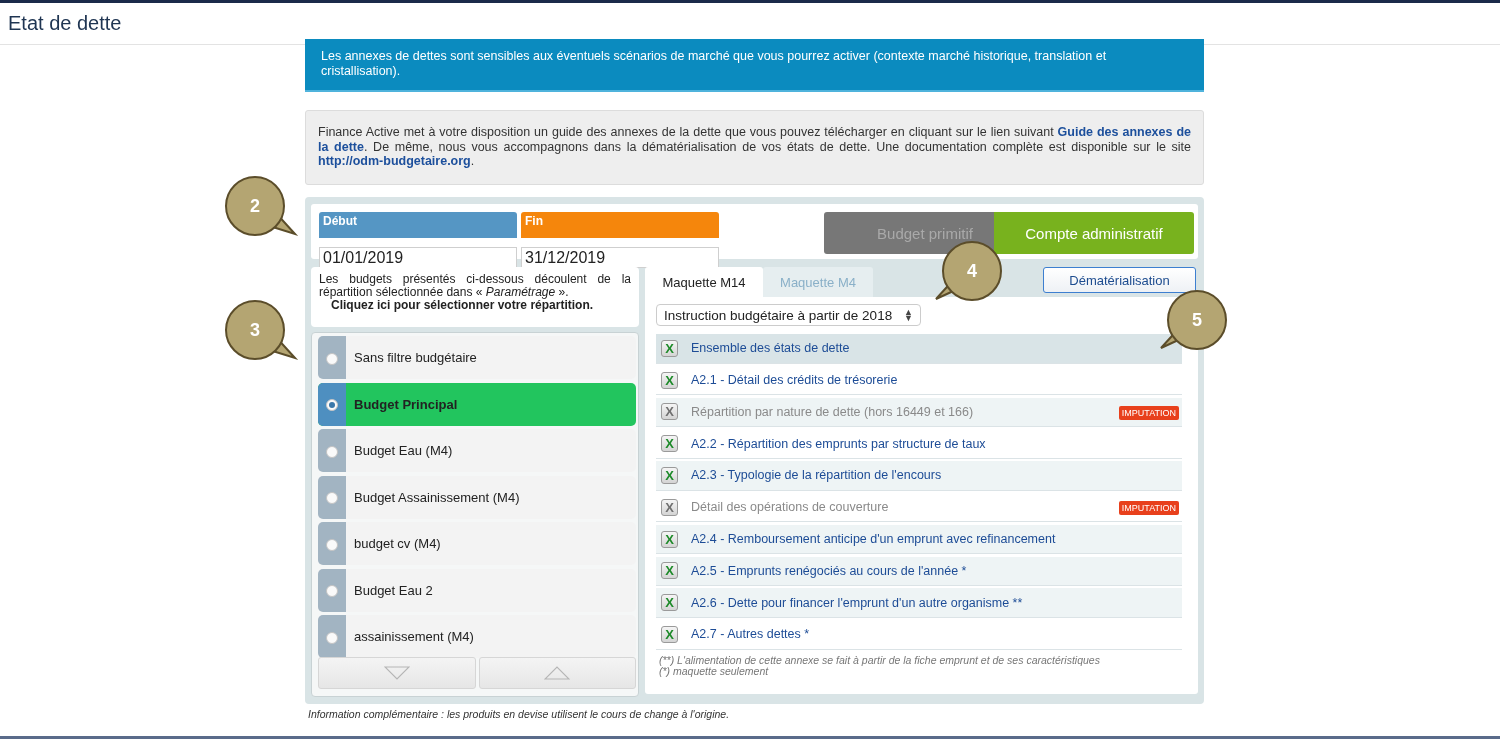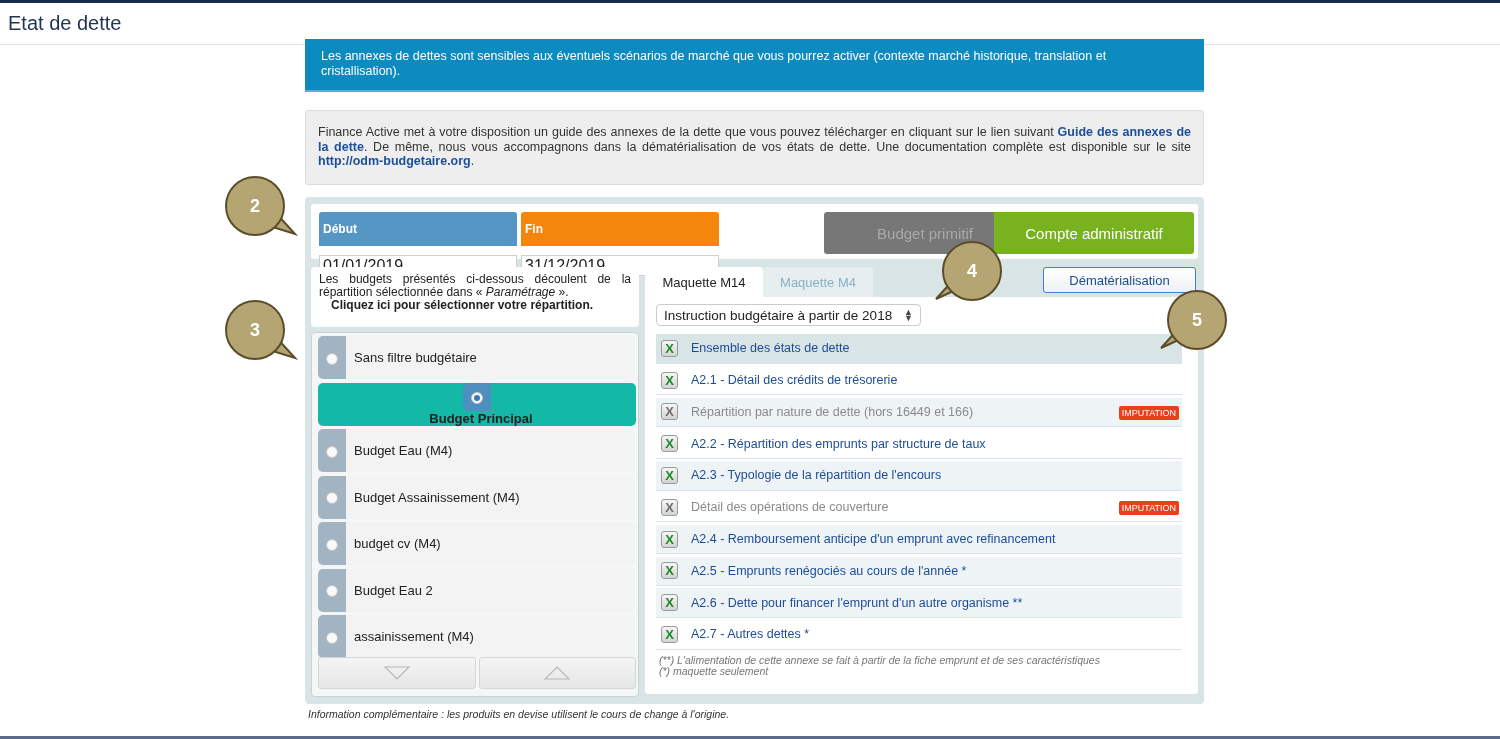--- a/index.html
+++ b/index.html
@@ -9,32 +9,32 @@
   .page-title { position: absolute; left: 8px; top: 9px; font-size: 20px; color: #1f3552; }
   .bottomline { position: absolute; left: 0; top: 736px; width: 1500px; height: 3px; background: #5a6b8a; }
 
   .info-banner { position: absolute; left: 305px; top: 39px; width: 899px; height: 53px; background: #0b8bbf; color: #fff; font-size: 12.5px; line-height: 15px; padding: 10px 16px; border-bottom: 2px solid #4fb3dc; }
   .guide-box { position: absolute; left: 305px; top: 110px; width: 899px; height: 75px; background: #eeeeee; border: 1px solid #dcdcdc; border-radius: 3px; font-size: 12.5px; line-height: 14.5px; padding: 14px 12px; text-align: justify; color: #333; }
   .guide-box a { color: #1c4f9c; font-weight: bold; text-decoration: none; }
 
   .main-panel { position: absolute; left: 305px; top: 197px; width: 899px; height: 507px; background: #d9e4e6; border-radius: 4px; }
   .dates-bar { position: absolute; left: 6px; top: 7px; width: 887px; height: 55px; background: #fff; border-radius: 3px; }
   .date-group { position: absolute; top: 8px; width: 198px; }
-  .date-label { height: 34px; border-radius: 3px 3px 0 0; color: #fff; font-weight: bold; font-size: 12px; padding: 10px 4px; }
+  .date-label { height: 26px; border-radius: 3px 3px 0 0; color: #fff; font-weight: bold; font-size: 12px; padding: 2px 4px; }
   .date-input { margin-top: 9px; height: 21px; border: 1px solid #cfcfcf; font-size: 16px; padding: 2px 3px; background: #fff; width: 198px; font-family: "Liberation Sans", sans-serif; color: #222; }
   .btn-bp { position: absolute; left: 481px; top: 8px; width: 202px; height: 42px; background: #777777; color: #a9a9a9; font-size: 15px; border-radius: 3px 0 0 3px; display: flex; align-items: center; justify-content: center; margin-left: 32px; }
   .btn-ca { position: absolute; left: 683px; top: 8px; width: 200px; height: 42px; background: #78b21e; color: #fff; font-size: 15px; border-radius: 0 3px 3px 0; display: flex; align-items: center; justify-content: center; }
 
   .left-col { position: absolute; left: 6px; top: 70px; width: 328px; height: 430px; }
   .budget-note { position: absolute; left: 0; top: 0; width: 328px; height: 60px; background: #fff; border-radius: 4px; font-size: 12px; line-height: 13px; padding: 6px 8px; text-align: justify; color: #222; }
   .budget-note b { font-weight: bold; margin-left: 12px; }
   .budget-list { position: absolute; left: 0; top: 65px; width: 328px; height: 365px; background: #f5f7f7; border: 1px solid #c8d2d4; border-radius: 4px; padding: 3px 0 0 6px; }
   .budget-item { position: relative; width: 318px; height: 43px; margin-bottom: 3.5px; border-radius: 5px; background: #f3f3f3; display: flex; align-items: center; }
   .budget-item .radio-strip { width: 28px; height: 100%; background: #a2b4c2; border-radius: 5px 0 0 5px; display: flex; align-items: center; justify-content: center; }
-  .budget-item.selected { background: #14b8a6; flex-direction: column; }
+  .budget-item.selected { background: #22c55e; }
   .budget-item.selected .radio-strip { background: #4e8fc0; }
   .radio { width: 12px; height: 12px; border-radius: 50%; background: #fafafa; border: 1px solid #c4c4c4; display: flex; align-items: center; justify-content: center; margin-top: 2px; }
   .radio .dot { width: 6px; height: 6px; border-radius: 50%; background: #3a78aa; }
   .budget-item .label { margin-left: 8px; font-size: 13px; color: #222; }
   .budget-item.selected .label { font-weight: bold; }
   .scroll-btns { position: absolute; left: 6px; top: 324px; width: 318px; height: 32px; display: flex; gap: 3px; }
   .scroll-btn { flex: 1; background: linear-gradient(#f4f4f4, #e6e6e6); border: 1px solid #d6d6d6; border-radius: 3px; display: flex; align-items: center; justify-content: center; }
 
   .right-col { position: absolute; left: 340px; top: 70px; width: 553px; height: 430px; }
   .tab { position: absolute; top: 0; height: 30px; font-size: 13px; display: flex; align-items: center; justify-content: center; border-radius: 3px 3px 0 0; }

